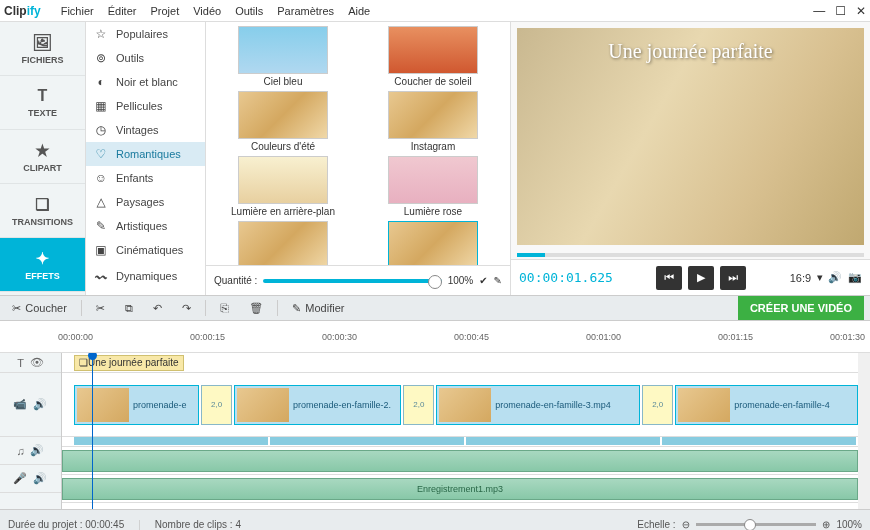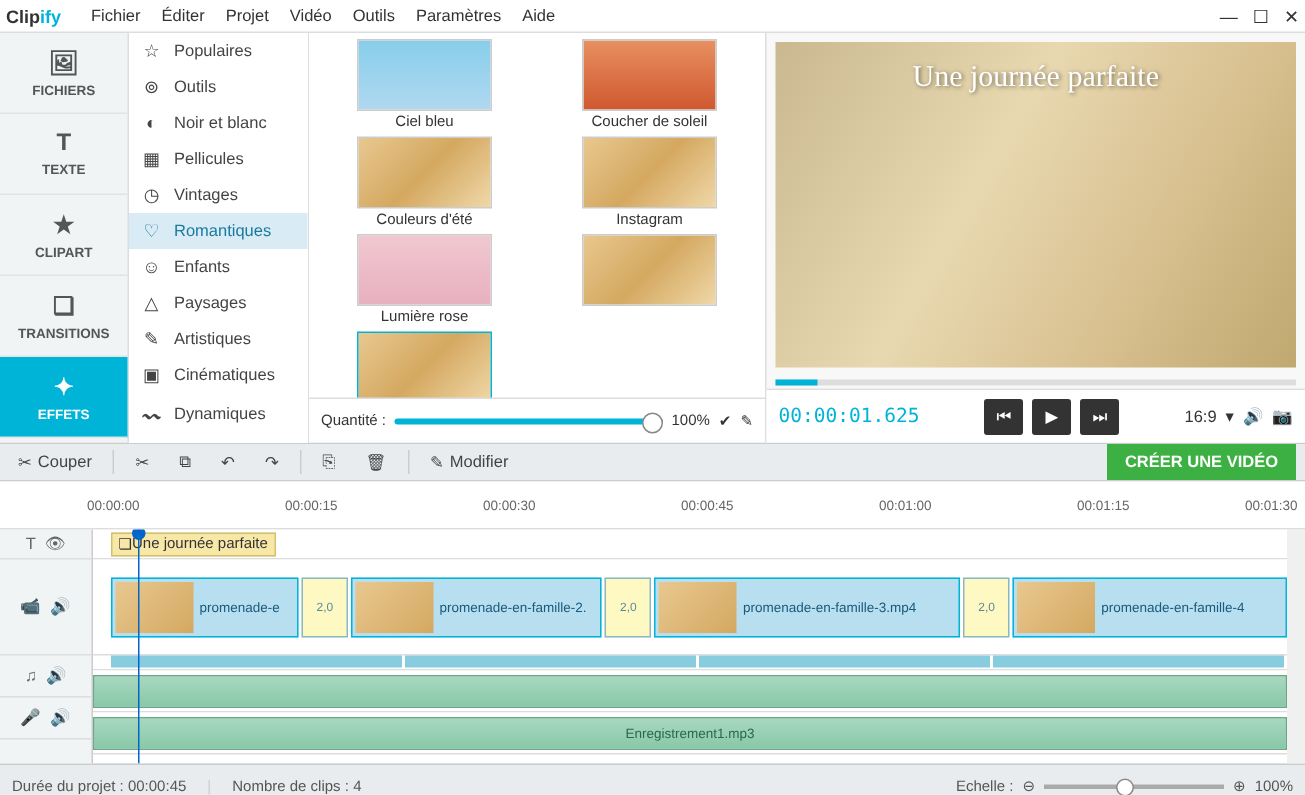--- a/index.html
+++ b/index.html
@@ -178,20 +178,24 @@
         </div>
       <div class="thumb">
           <div class="thumb-img"></div>
           <span class="thumb-lbl">Couleurs d'été</span>
         </div>
       <div class="thumb">
           <div class="thumb-img"></div>
           <span class="thumb-lbl">Instagram</span>
         </div>
       <div class="thumb">
+          <div class="thumb-img" style="background:linear-gradient(#f8f0d0,#e8d0a0)"></div>
+          <span class="thumb-lbl">Lumière en arrière-plan</span>
+        </div>
+      <div class="thumb">
           <div class="thumb-img" style="background:linear-gradient(#f0c8d0,#e8b0c0)"></div>
           <span class="thumb-lbl">Lumière rose</span>
         </div>
       <div class="thumb">
           <div class="thumb-img"></div>
         </div>
       <div class="thumb sel">
           <div class="thumb-img"></div>
         </div>
     </div>
@@ -220,21 +224,21 @@
       <div style="flex:1"></div>
       <span>16:9</span>
         <span>▾</span>
       <span>🔊</span>
       <span>📷</span>
     </div>
   </div>
 </div>
 
 <div class="toolbar">
-  <span class="tbtn">✂ <span>Couper</span></span>
+  <span class="tbtn">✂ <span>Coucher</span></span>
   <span class="tsep"></span>
   <span class="tbtn">✂</span>
   <span class="tbtn">⧉</span>
   <span class="tbtn">↶</span>
   <span class="tbtn">↷</span>
   <span class="tsep"></span>
   <span class="tbtn">⎘</span>
   <span class="tbtn">🗑</span>
   <span class="tsep"></span>
   <span class="tbtn">✎ <span>Modifier</span></span>

